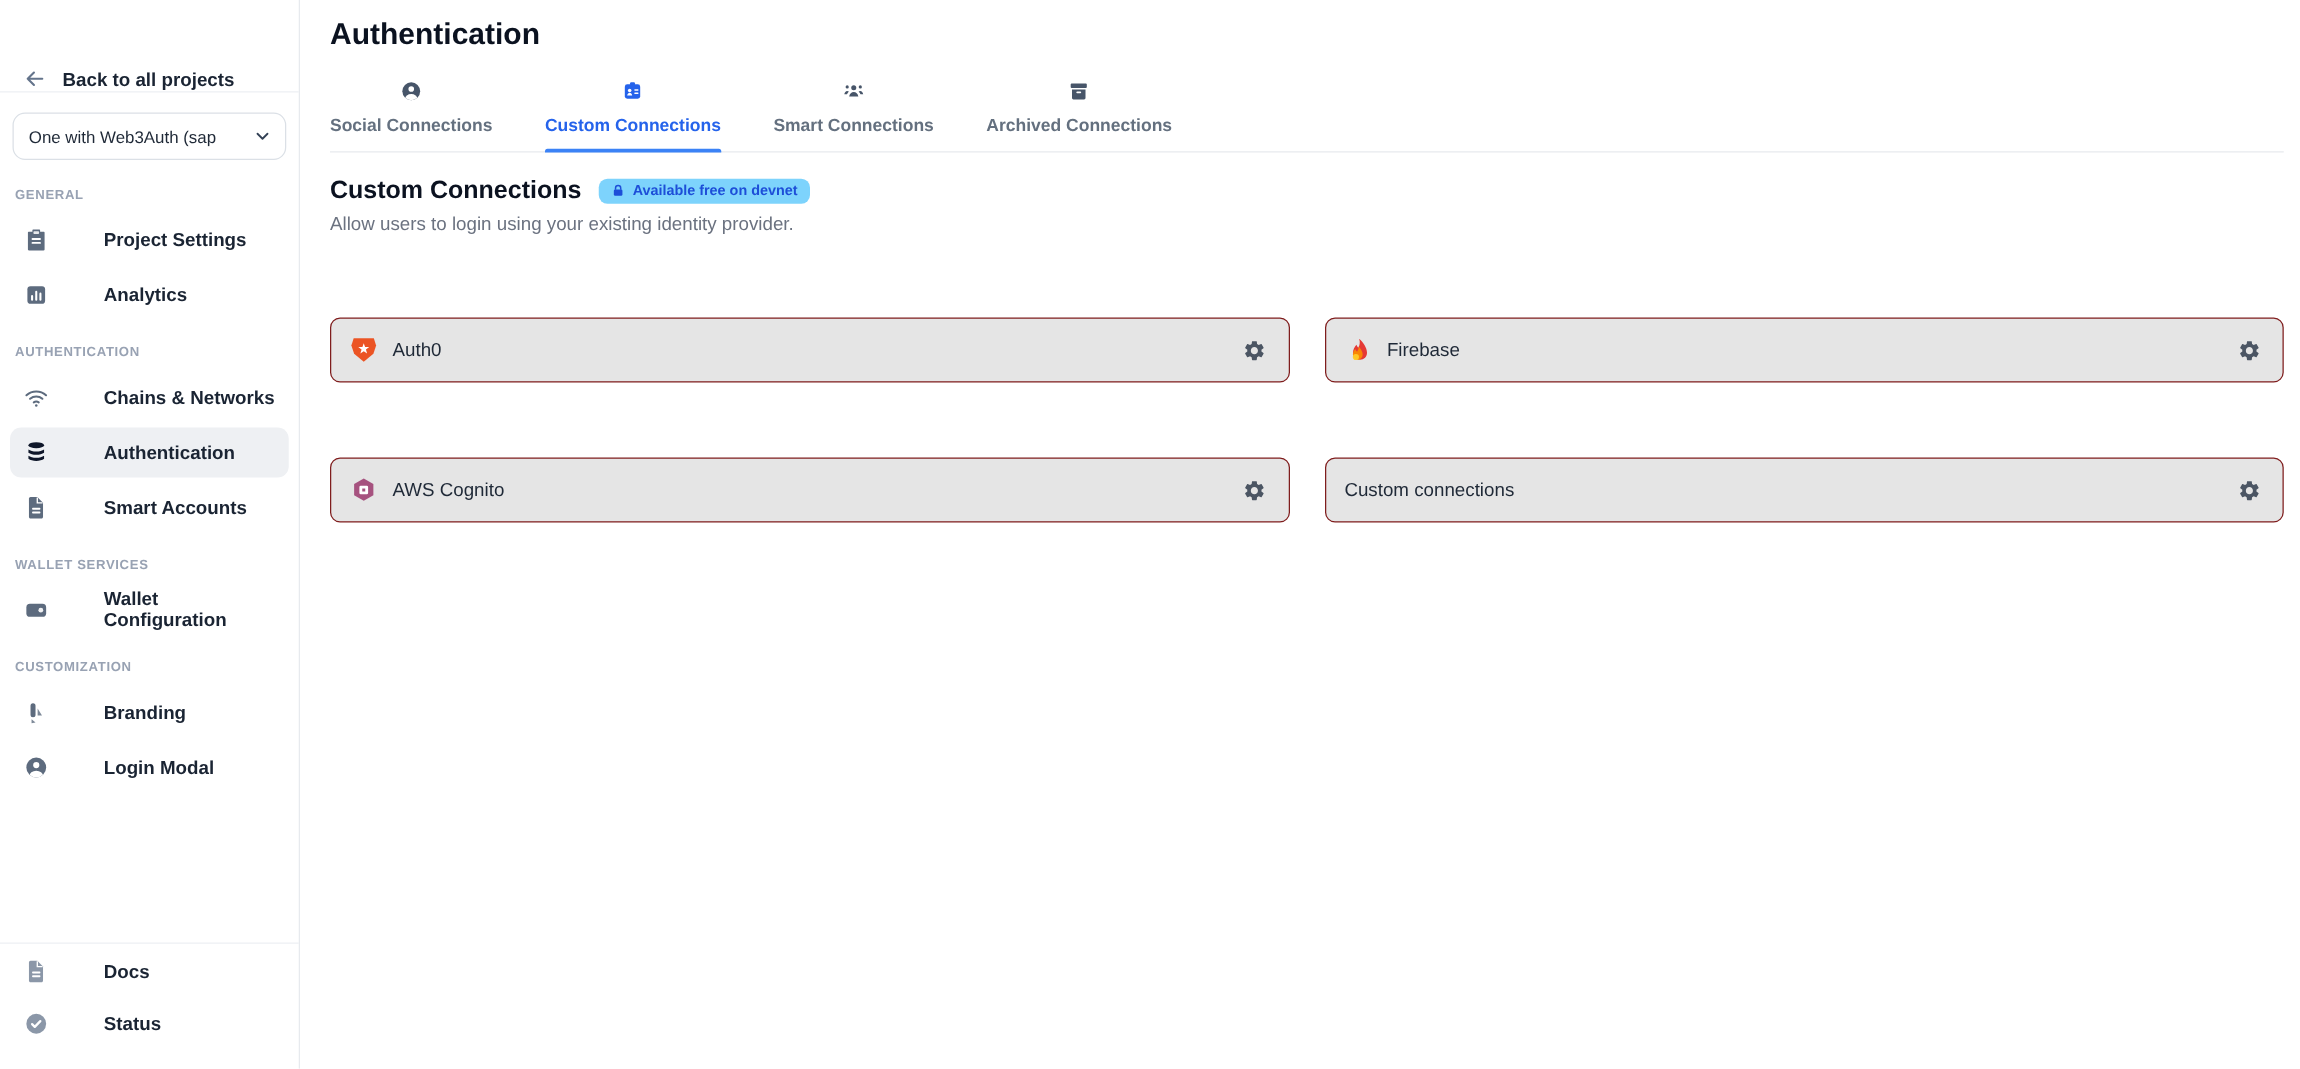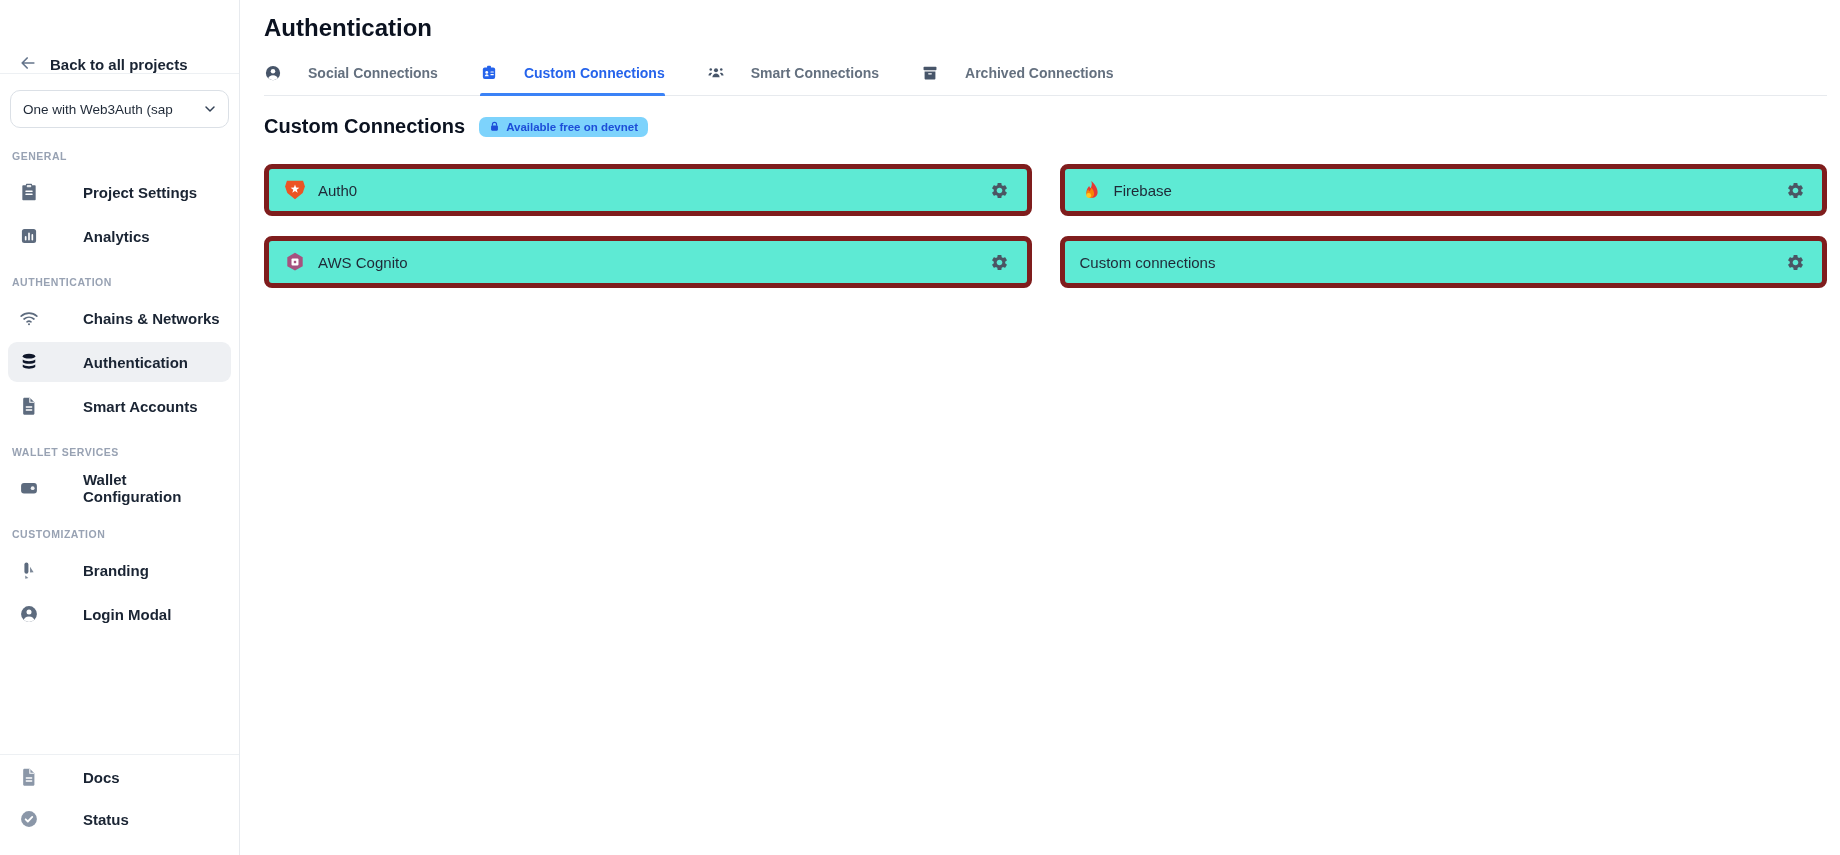--- a/index.html
+++ b/index.html
@@ -32,40 +32,40 @@
 
   .sidebar-spacer { flex: 1; }
   .sidebar-footer { border-top: 1px solid #edf0f3; padding: 0 0 14px 0; }
   .sidebar-footer .nav-item .nicon { color: #8b97a8; }
 
   
   .main { flex: 1; padding: 14px 13px 0 24px; }
   .page-title { font-size: 24px; font-weight: 700; color: #0b1220; }
 
   .tabs { display: flex; gap: 42px; margin-top: 22px; border-bottom: 1px solid #e7eaee; }
-  .tab { display: flex; align-items: center; gap: 26px; padding-bottom: 13px; cursor: pointer;
-         font-size: 14px; font-weight: 600; color: #64707f; position: relative; }
+  .tab { display: flex; align-items: center; gap: 10px; padding-bottom: 13px; cursor: pointer;
+         font-size: 14px; font-weight: 600; color: #64707f; position: relative; flex-direction: column; }
   .tab .ticon { width: 18px; height: 18px; display: flex; color: #475569; }
   .tab.active { color: #2563eb; }
   .tab.active .ticon { color: #2563eb; }
   .tab.active::after { content: ""; position: absolute; left: 0; right: 0; bottom: -1px;
                        height: 3px; background: #3b82f6; border-radius: 2px 2px 0 0; }
 
   .section-head { display: flex; align-items: center; gap: 14px; margin-top: 19px; }
   .section-title { font-size: 20px; font-weight: 700; color: #0b1220; }
   .badge { display: inline-flex; align-items: center; gap: 6px; background: #7dd3fc;
            color: #1d4ed8; font-size: 11.5px; font-weight: 700; padding: 4px 10px;
            border-radius: 7px; }
   .badge .bicon { width: 11px; height: 11px; display: flex; }
   .section-sub { margin-top: 7px; font-size: 15px; color: #6b7280; }
 
   .cards { margin-top: 26px; display: grid; grid-template-columns: 1fr 1fr; gap: 20px 28px; }
-  .card { height: 52px; border: 5px solid #7f1d1d; border-radius: 8px; background: #5eead4;
+  .card { height: 52px; border: 1px solid #7f1d1d; border-radius: 8px; background: #e5e5e5;
           display: flex; align-items: center; justify-content: space-between; padding: 0 15px;
-          cursor: pointer; }
+          cursor: pointer; margin-top: 40px; }
   .card-left { display: flex; align-items: center; gap: 12px; }
   .logo { width: 22px; height: 22px; display: flex; }
   .card-name { font-size: 15px; color: #1f2937; }
   .gear { background: none; border: none; width: 24px; height: 24px; display: flex;
           align-items: center; justify-content: center; color: #4b5563; cursor: pointer; }
   svg { display: block; }
 </style>
 </head>
 <body>
 
@@ -273,20 +273,21 @@
       <span class="bicon">
         <svg width="11" height="11" viewBox="0 0 24 24">
             <path d="M7.5 10.5V7.5a4.5 4.5 0 0 1 9 0v3" fill="none" stroke="#1d4ed8" stroke-width="2.6"></path>
             <rect x="4.5" y="10" width="15" height="11" rx="2.4" fill="#1d4ed8"></rect>
           </svg>
       </span>
       <span>Available free on devnet</span>
     </span>
   </div>
 
+  <div class="section-sub">Allow users to login using your existing identity provider.</div>
 
   <div class="cards">
 
     <div class="card">
       <div class="card-left">
         <span class="logo">
           <svg width="22" height="22" viewBox="0 0 24 24">
               <path d="M3.2 1.8h17.6l2 6.3-2.4 7.2L12 22.2l-8.4-6.9-2.4-7.2z" fill="#eb5424"></path>
               <polygon points="12,6 13.18,9.38 16.76,9.45 13.9,11.62 14.94,15.05 12,13 9.06,15.05 10.1,11.62 7.24,9.45 10.82,9.38" fill="#fff"></polygon>
             </svg>

